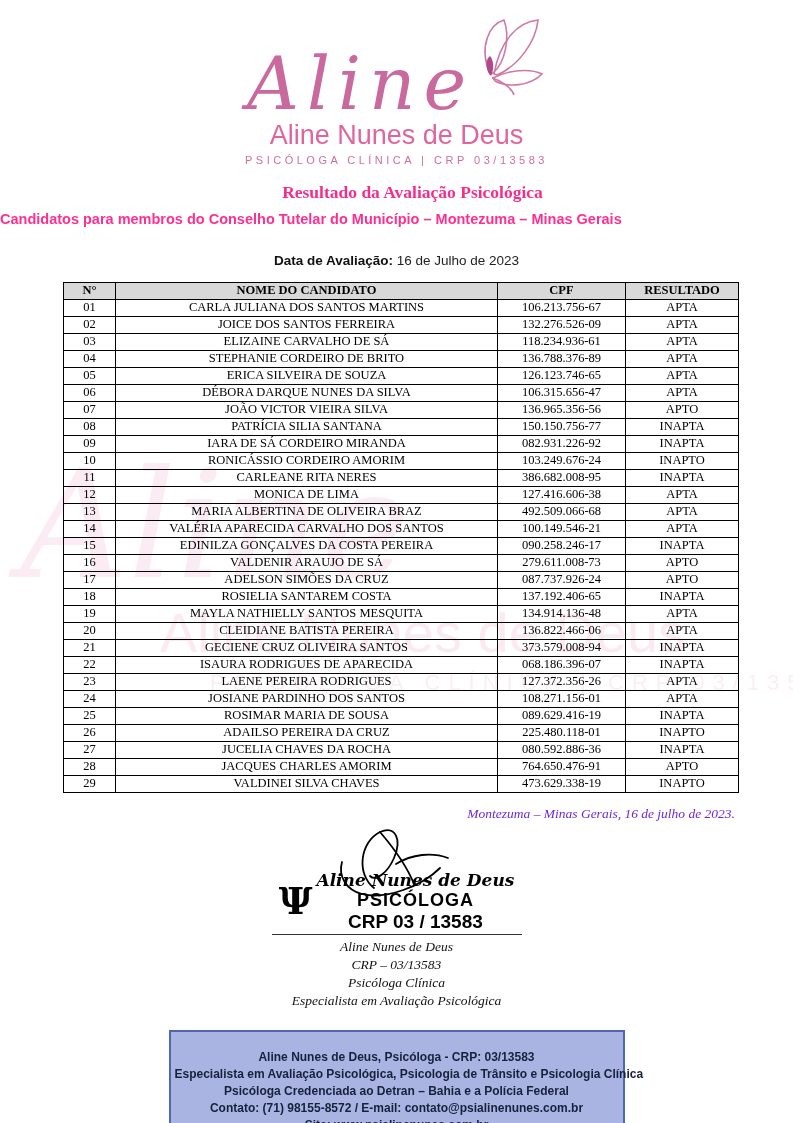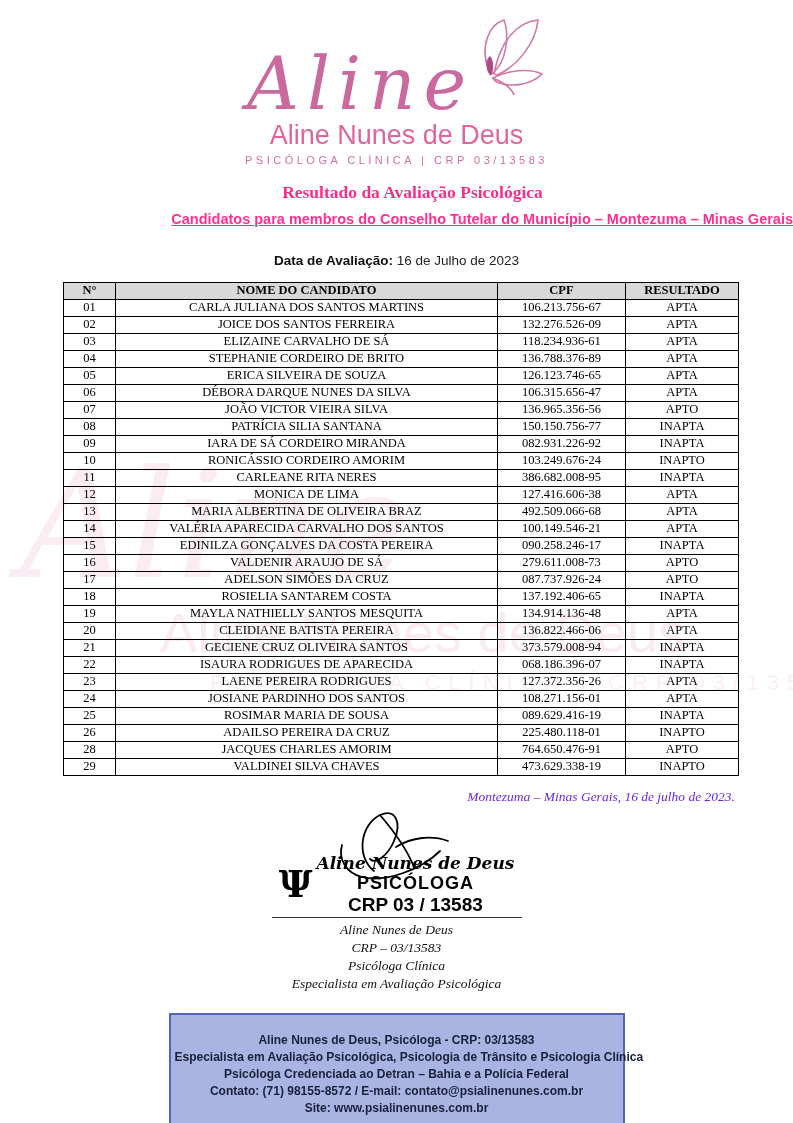--- a/index.html
+++ b/index.html
@@ -13,21 +13,21 @@
   .logo-script-row { display:flex; justify-content:center; align-items:flex-end; height:96px; }
   .logo-script {
     font-family:"DejaVu Serif", serif; font-style:italic; font-weight:400;
     font-size:72px; line-height:0.95; color:#c9699d; letter-spacing:8px;
   }
   .butterfly { margin-left:-14px; margin-bottom:18px; }
   .logo-name { font-family:"Liberation Sans", sans-serif; font-size:27px; color:#e0659f; margin-top:2px; }
   .logo-tagline { font-family:"Liberation Sans", sans-serif; font-size:11px; letter-spacing:3.5px; color:#d06da1; margin-top:3px; }
   
   .doc-title { margin-top:16px; text-align:center; font-size:17.5px; font-weight:bold; color:#f52e8c; position:relative; z-index:2;padding-left:32px; }
-  .doc-subtitle { margin-top:8px; text-align:right; font-family:"Liberation Sans", sans-serif; font-size:14.5px; font-weight:bold; color:#ff2f92; position:relative; z-index:2;text-decoration:underline; }
+  .doc-subtitle { margin-top:8px; text-align:left; font-family:"Liberation Sans", sans-serif; font-size:14.5px; font-weight:bold; color:#ff2f92; position:relative; z-index:2; }
   .date-line { margin-top:26px; text-align:center; font-family:"Liberation Sans", sans-serif; font-size:13.5px; color:#222; position:relative; z-index:2; }
   .date-line b { color:#111; }
   
   .watermark { position:absolute; left:0; top:420px; width:100%; height:340px; z-index:1; pointer-events:none; color:#f3bcd6; text-align:center; }
   .wm-script { font-family:"DejaVu Serif", serif; font-style:italic; font-size:150px; line-height:1; opacity:0.28; position:absolute; left:20px; top:30px; }
   .wm-name { font-family:"Liberation Sans", sans-serif; font-size:56px; opacity:0.30; position:absolute; left:160px; top:180px; white-space:nowrap; }
   .wm-tag { font-family:"Liberation Sans", sans-serif; font-size:22px; letter-spacing:8px; opacity:0.25; position:absolute; left:210px; top:250px; white-space:nowrap; }
   
   table.results { border-collapse:collapse; table-layout:fixed; width:675px; margin:14px 0 0 63px; position:relative; z-index:2; background:transparent; }
   .results th, .results td {
@@ -248,20 +248,26 @@
           <td>25</td>
           <td>ROSIMAR MARIA DE SOUSA</td>
           <td>089.629.416-19</td>
           <td>INAPTA</td>
         </tr>
         <tr>
           <td>26</td>
           <td>ADAILSO PEREIRA DA CRUZ</td>
           <td>225.480.118-01</td>
           <td>INAPTO</td>
+        </tr>
+        <tr>
+          <td>27</td>
+          <td>JUCELIA CHAVES DA ROCHA</td>
+          <td>080.592.886-36</td>
+          <td>INAPTA</td>
         </tr>
         <tr>
           <td>28</td>
           <td>JACQUES CHARLES AMORIM</td>
           <td>764.650.476-91</td>
           <td>APTO</td>
         </tr>
         <tr>
           <td>29</td>
           <td>VALDINEI SILVA CHAVES</td>

